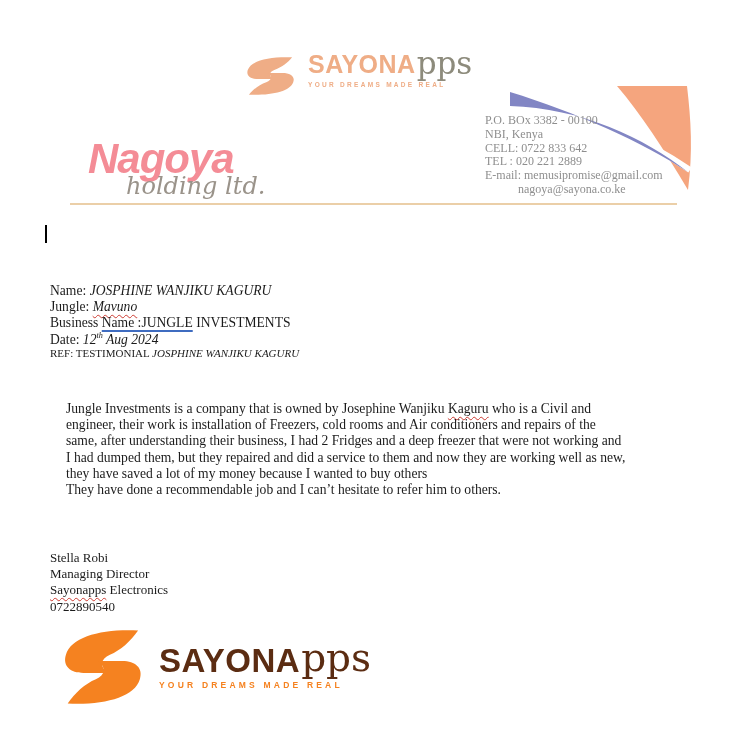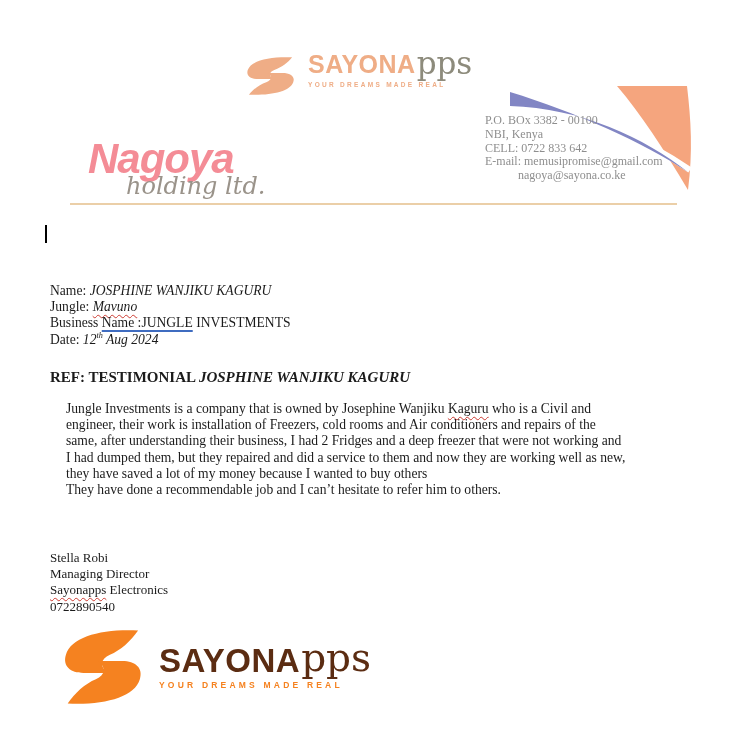--- a/index.html
+++ b/index.html
@@ -29,21 +29,21 @@
   .head-rule{position:absolute; left:70px; top:203px; width:607px; height:2px; background:var(--rule-peach);}
   
   .caret{position:absolute; left:45px; top:225px; width:1.5px; height:18px; background:#000;}
   
   .letter{position:absolute; left:50px; top:283px; font-size:13.6px; line-height:16.2px; white-space:nowrap;}
   .letter .ln{height:16.2px;}
   .it{font-style:italic;}
   .spell{text-decoration:underline wavy var(--spell-red); text-decoration-thickness:1px; text-underline-offset:2.5px;}
   .grammar{text-decoration:underline solid var(--grammar-blue); text-decoration-thickness:1.5px; text-underline-offset:3px;}
   sup{font-size:.6em; line-height:0;margin-top:35px;}
-  .ref-line{position:absolute; left:50px; top:369px; font-size:15px; font-weight:bold; white-space:nowrap;}
+  .ref-line{position:absolute; left:50px; top:347px; font-size:11px; font-weight:normal; white-space:nowrap;}
   .body-par{position:absolute; left:66px; top:401px; font-size:13.6px; line-height:16.2px; white-space:nowrap;}
   .signature{position:absolute; left:50px; top:550px; font-size:13px; line-height:16.2px; white-space:nowrap;}
   
   .bottom-logo{position:absolute; left:58px; top:628px; display:flex; align-items:flex-start;}
   .bottom-logo .s-mark{width:88px; height:78px; color:var(--orange);}
   .bottom-logo .logo-text{margin-left:13px; margin-top:16px;}
   .bottom-logo .brand-main{font-size:33px; font-weight:bold; letter-spacing:.5px; color:var(--brown); line-height:1;}
   .bottom-logo .brand-suffix{font-family:"DejaVu Serif", serif; font-size:39px; line-height:.85; color:var(--brown); margin-left:1px; margin-top:-3px;}
   .bottom-logo .tagline{font-size:8.5px; font-weight:bold; letter-spacing:3.2px; color:var(--orange); margin-top:3px; font-family:"Liberation Sans", sans-serif;}
 </style>
@@ -69,20 +69,21 @@
   <svg class="letterhead-graphic" viewBox="0 0 200 115" preserveAspectRatio="none">
     <path fill="var(--triangle-peach)" d="M112,6 L182,6 C186,40 188,72 183,110 C158,68 136,34 112,6 Z"></path>
     <path fill="none" stroke="#ffffff" stroke-width="6" d="M7,10 C72,29 140,59 185,90"></path>
     <path fill="var(--swoosh-blue)" d="M5,12 C70,32 138,62 183,92 C140,58 76,28 5,26 Z"></path>
   </svg>
 
   <div class="contact">
     <div>P.O. BOx 3382 - 00100</div>
     <div>NBI, Kenya</div>
     <div>CELL: 0722 833 642</div>
+    <div>TEL : 020 221 2889</div>
     <div>E-mail: memusipromise@gmail.com</div>
     <div class="indent">nagoya@sayona.co.ke</div>
   </div>
 
   <div class="nagoya">
     <div class="nagoya-name">Nagoya</div>
     <div class="nagoya-sub">holding ltd.</div>
   </div>
 
   <div class="head-rule"></div>

